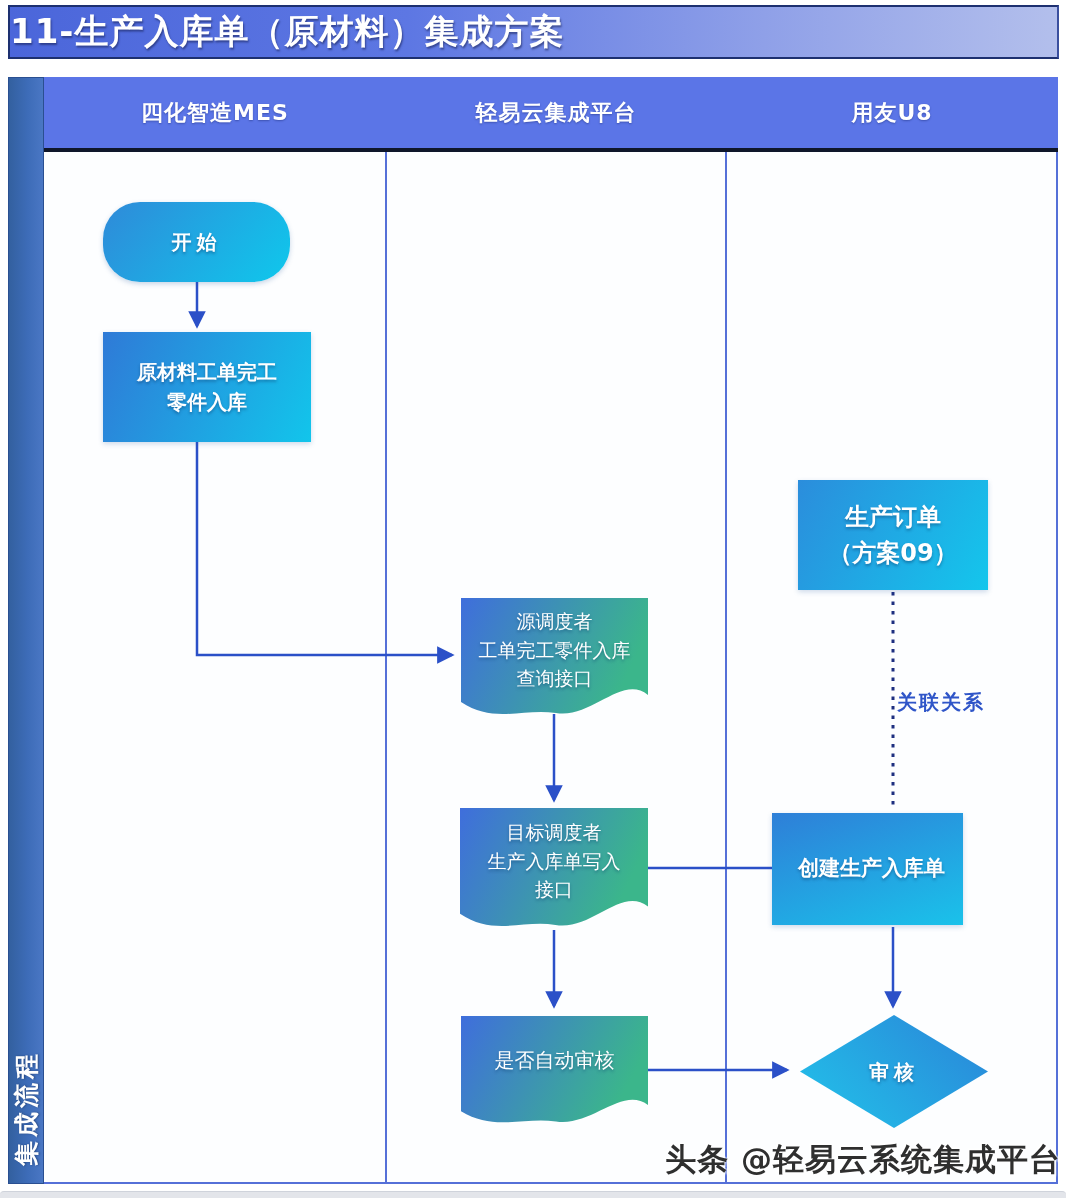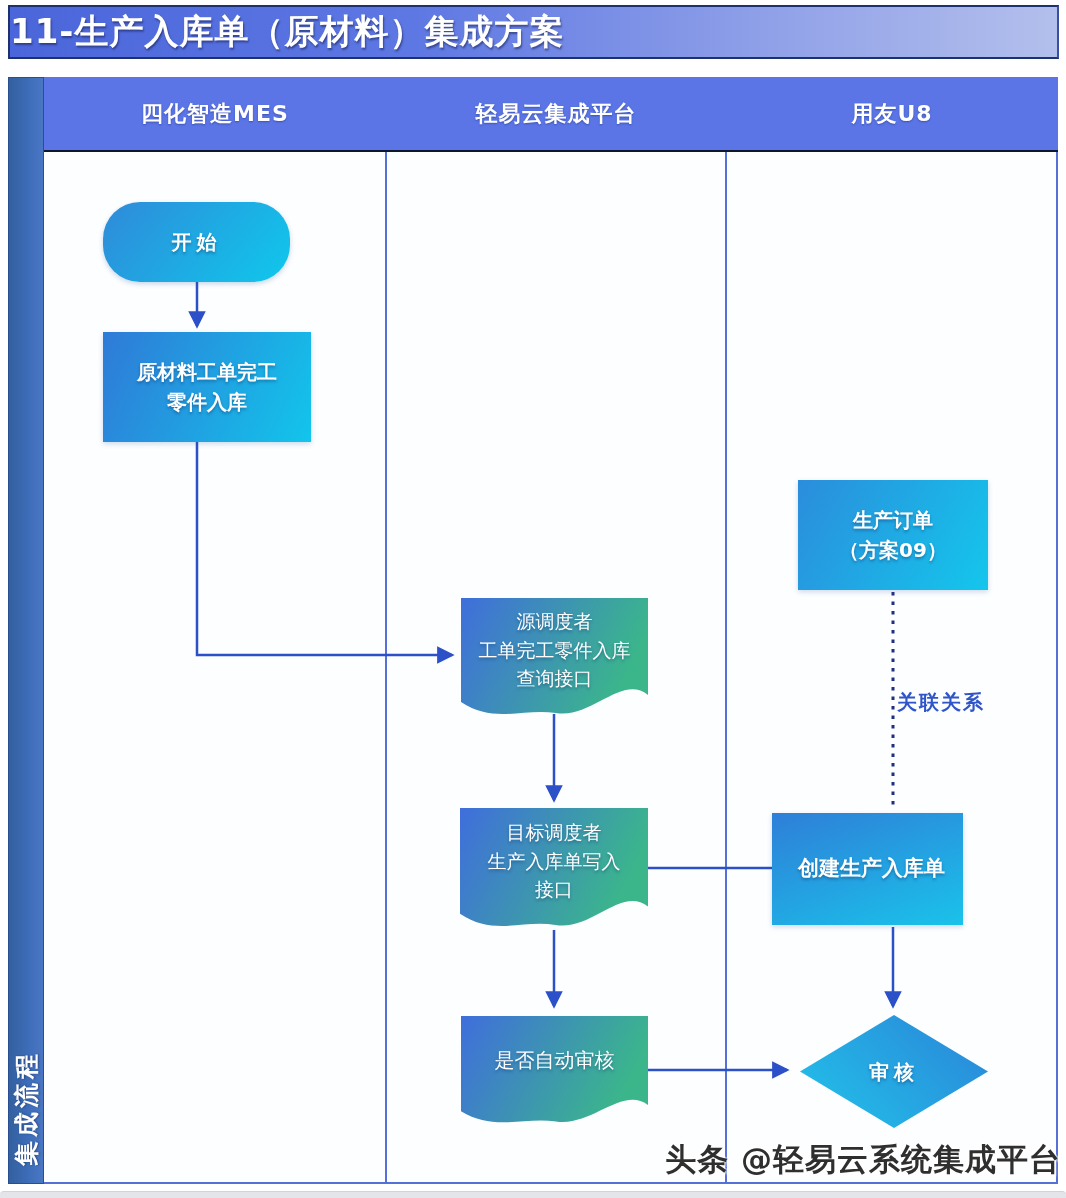--- a/index.html
+++ b/index.html
@@ -15,21 +15,21 @@
     background:linear-gradient(90deg,#4b66da 0%,#5d77e3 38%,#8fa0e8 72%,#b3bfec 100%);
     border:2px solid #1d3070; border-right-color:#3a4f9e;
     display:flex; align-items:center; padding-left:0;
   }
   .title-bar .t {
     color:#fff; font-size:34px; font-weight:bold; letter-spacing:1px;
     text-shadow:1px 2px 2px rgba(20,30,80,.55);
   }
   .lane-band {
     position:absolute; left:44px; top:77px; width:1014px; height:75px;
-    background:#5b75e7; border-bottom:2px solid #0f172a;
+    background:#5b75e7; border-bottom:4px solid #0f172a;
   }
   .lane-band .lh {
     position:absolute; top:50%; transform:translate(-50%,-50%);
     color:#fff; font-size:22px; font-weight:bold; letter-spacing:1px;
     text-shadow:0 1px 2px rgba(25,40,110,.45); white-space:nowrap;
   }
   .sidebar {
     position:absolute; left:8px; top:77px; width:36px; height:1107px;
     background:linear-gradient(90deg,#33609f 0%,#3d6cb8 55%,#4a77c4 100%);
     border:1px solid #2a4f91;
@@ -61,21 +61,21 @@
     font-size:20px; letter-spacing:5px;
     box-shadow:0 2px 5px rgba(40,90,160,.25);
   }
   .rect { box-shadow:0 2px 5px rgba(40,90,160,.22); }
   .rect-mes {
     left:103px; top:332px; width:208px; height:110px;
     background:linear-gradient(115deg,#2f7ad7 0%,#12c5eb 100%); font-size:20px;
   }
   .rect-order {
     left:798px; top:480px; width:190px; height:110px;
-    background:linear-gradient(120deg,#2b8ddc 0%,#14c6ec 100%); font-size:20px;
+    background:linear-gradient(120deg,#2b8ddc 0%,#14c6ec 100%); font-size:24px;
   }
   .rect-create {
     left:772px; top:813px; width:191px; height:112px;
     background:linear-gradient(160deg,#2e7fd8 0%,#1ac2ea 100%); font-size:21px;padding-left:8px;
   }
   .doc { background:transparent; box-shadow:none; }
   .doc svg { position:absolute; inset:0; width:100%; height:100%; }
   .doc .txt {
     position:relative; z-index:1; width:100%; padding:8px 6px 24px;
     font-size:19px; font-weight:normal;

